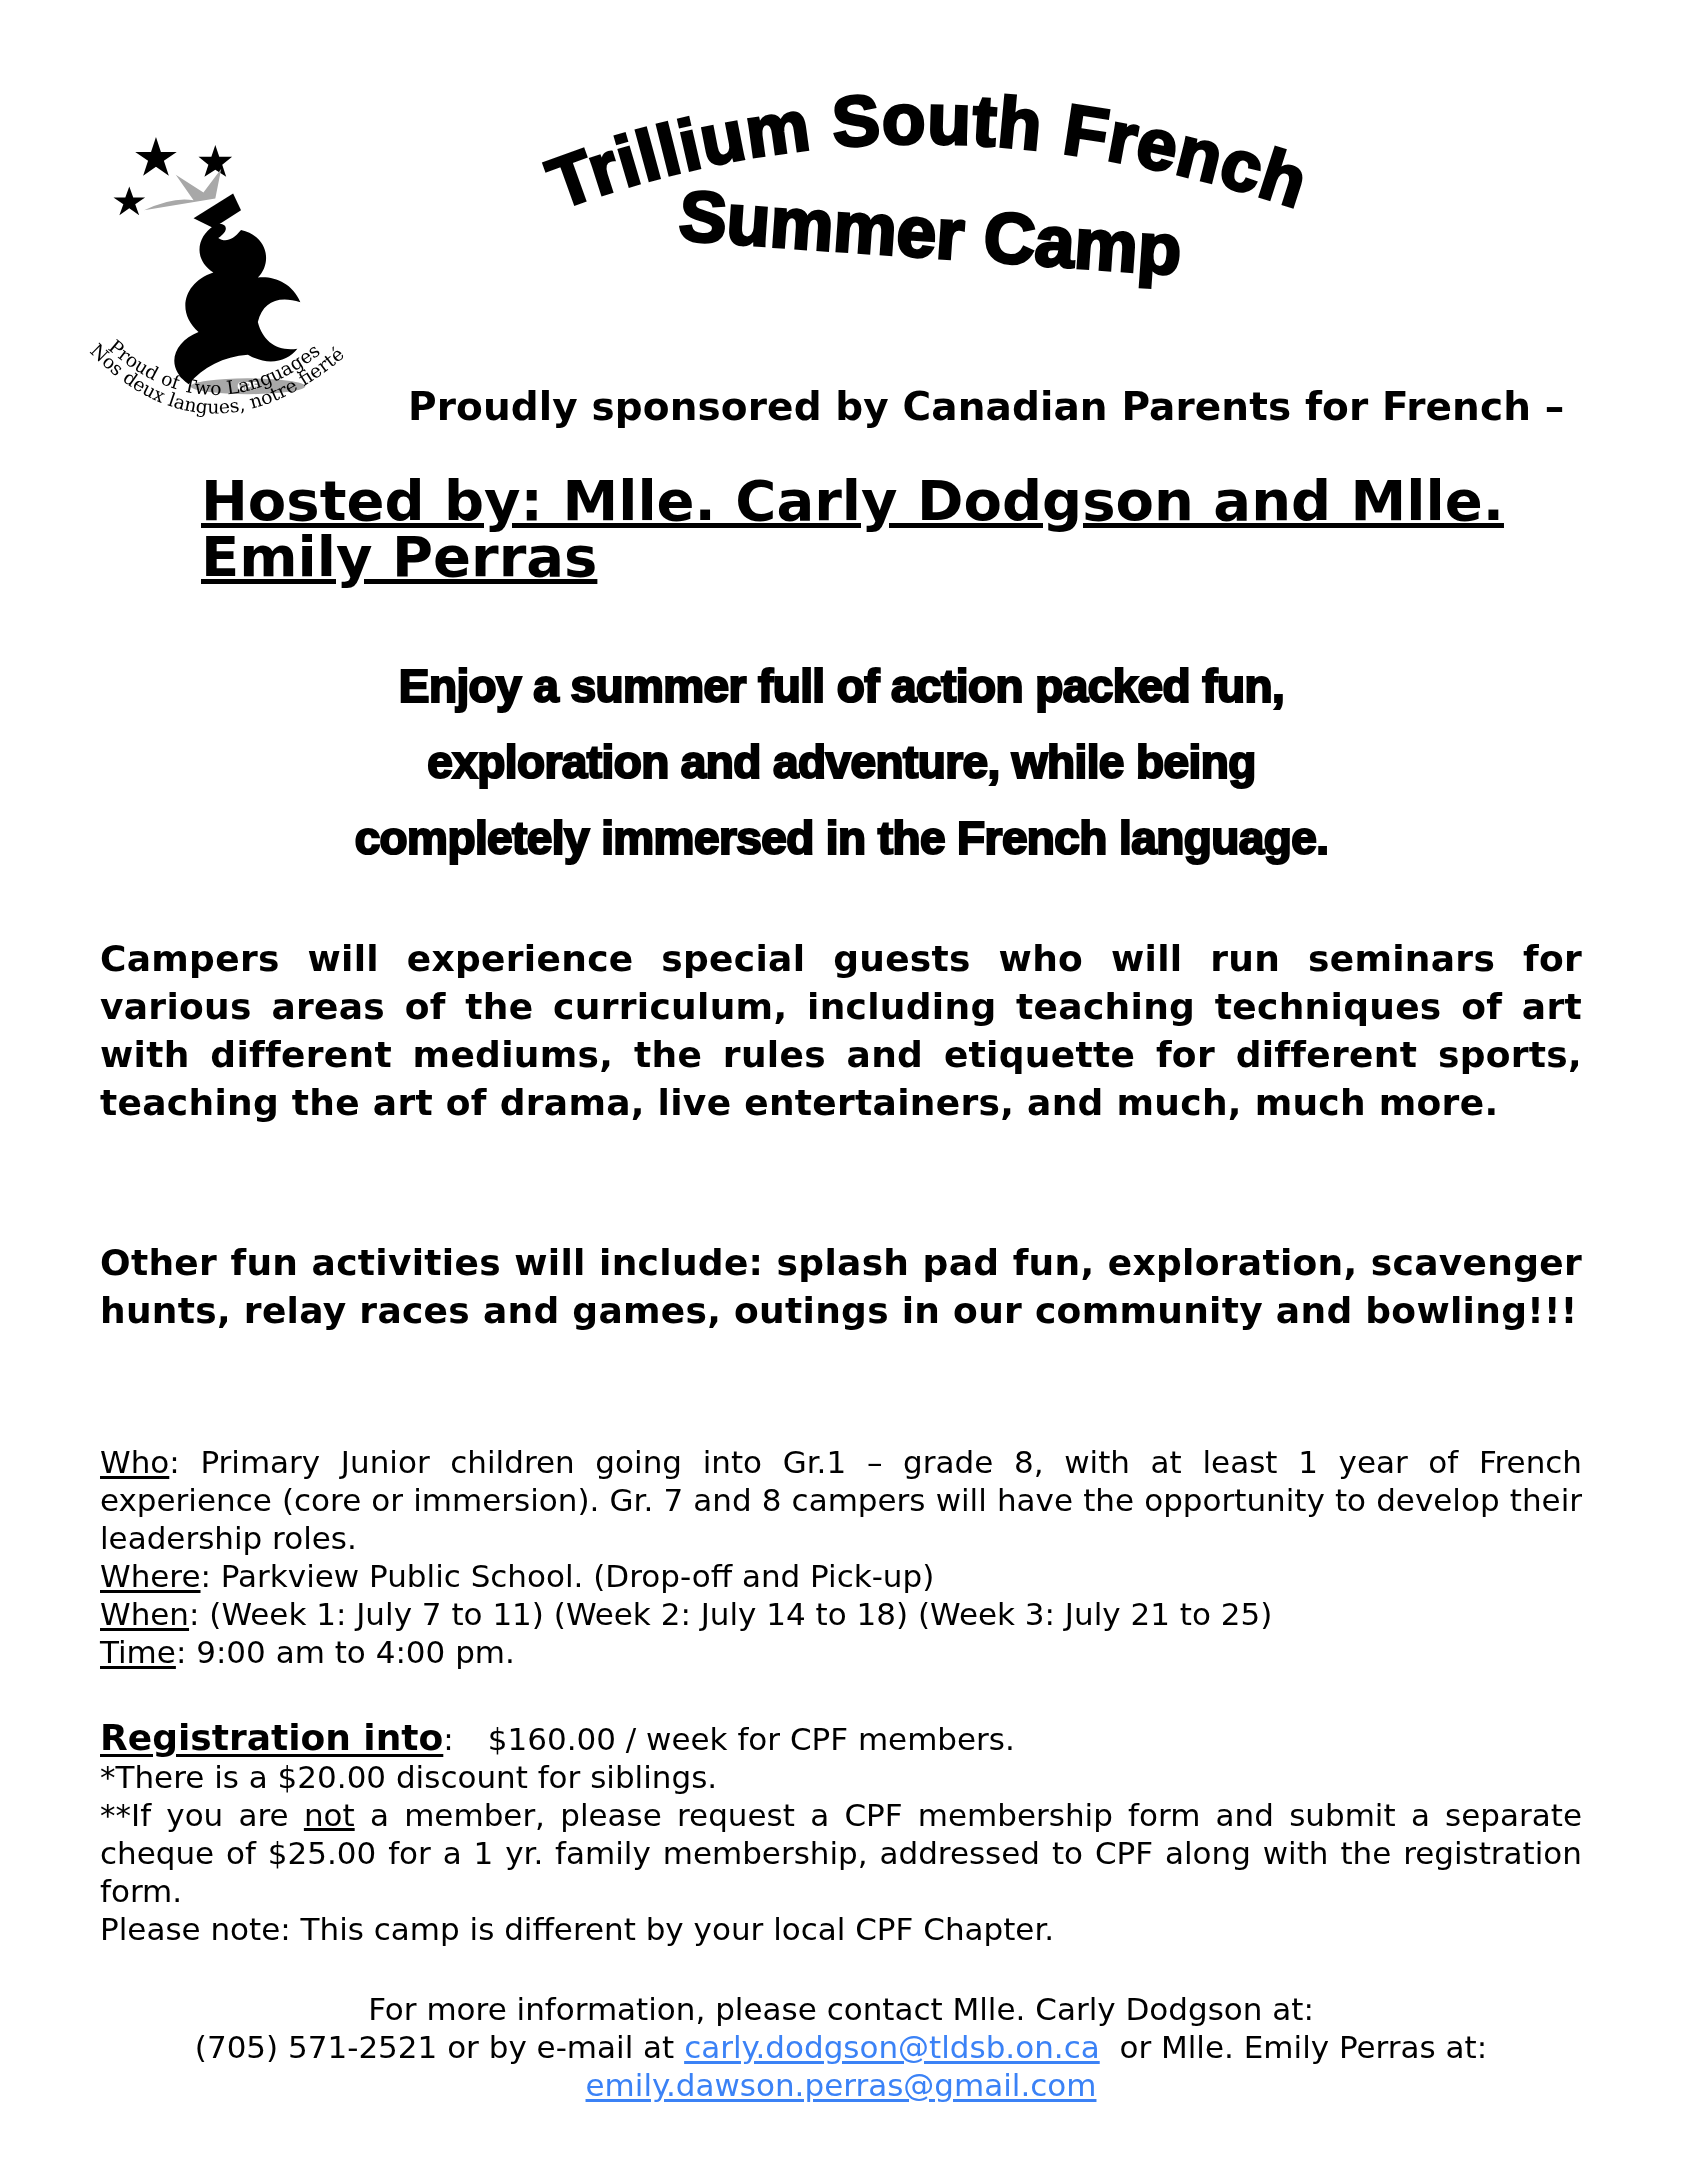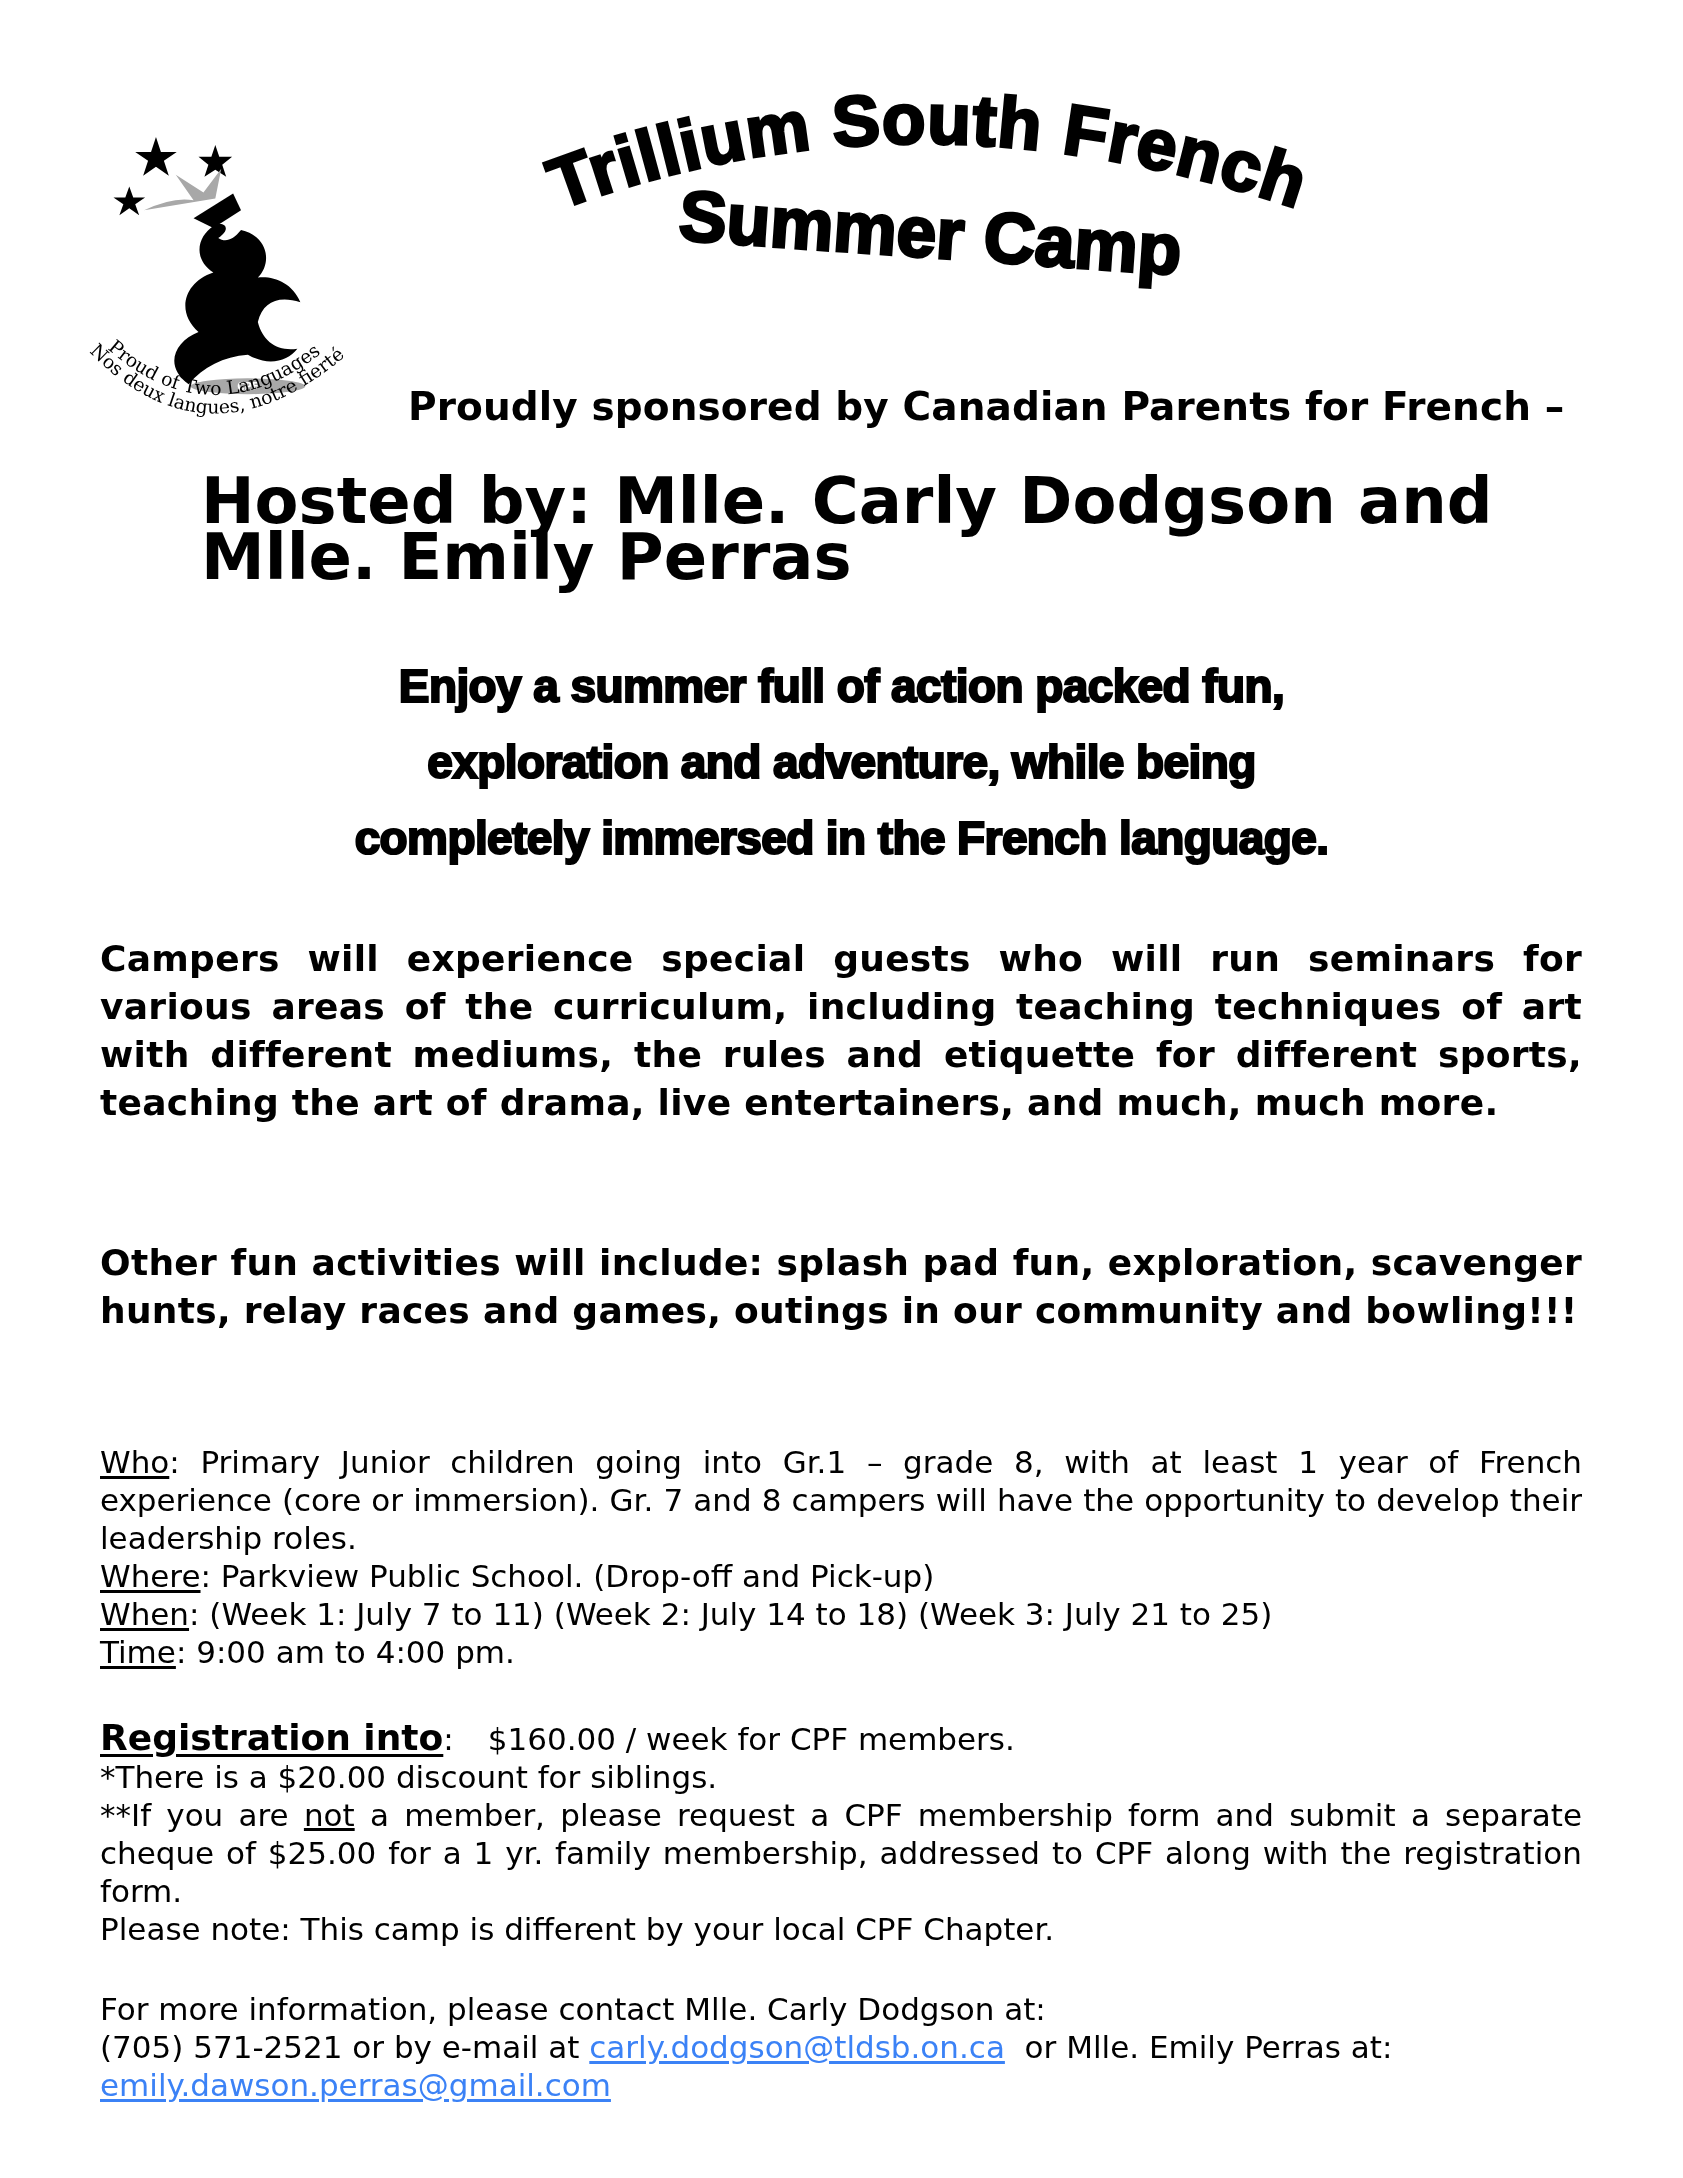--- a/index.html
+++ b/index.html
@@ -7,38 +7,38 @@
   .abs { position: absolute; }
 
   
   #logo { left: 65px; top: 119px; width: 356px; height: 317px; }
 
   
   #title-svg { left: 376px; top: 79px; width: 1109px; height: 238px; }
 
   #sponsor { left: 408px; top: 384px; font-size: 39px; font-weight: bold; white-space: nowrap; letter-spacing: 0.1px; }
 
-  #hosted { left: 201px; top: 473px; width: 1376px; font-size: 64px; font-weight: bold; line-height: 56px; }
+  #hosted { left: 201px; top: 473px; width: 1376px; font-size: 56px; font-weight: bold; line-height: 56px; text-decoration: underline; }
 
   #headline { left: 99px; top: 648px; width: 1485px; text-align: center; font-family: "Liberation Sans", sans-serif; font-weight: 900; font-size: 46px; line-height: 76px; -webkit-text-stroke: 2.2px #000; letter-spacing: -0.6px; }
 
   .bold-para { left: 100px; width: 1482px; font-size: 36px; font-weight: bold; line-height: 48px; text-align: justify; letter-spacing: 0.3px; }
   #para1 { top: 935px; }
   #para2 { top: 1239px; }
 
   #details { left: 100px; top: 1443px; width: 1482px; font-size: 31px; line-height: 38px; text-align: justify; }
   #details .row { display: block; }
   .label-u { font-weight: normal; text-decoration: underline; text-underline-offset: 3px; }
 
   #fees { left: 100px; top: 1719px; width: 1482px; font-size: 31px; line-height: 38px; text-align: justify; }
   #fees .reg-label { font-size: 36px; font-weight: bold; text-decoration: underline; text-underline-offset: 4px; }
   #fees .row { display: block; }
 
   #contact { left: 100px; top: 1990px; width: 1482px; font-size: 31px; line-height: 38px; }
-  #contact .row { display: block; white-space: nowrap; }
+  #contact .row { display: block; white-space: nowrap; text-align: center; }
   a.link { color: #3b82f6; text-decoration: underline; text-underline-offset: 3px; margin-top: 32px; }
 </style>
 </head>
 <body>
 
 <div id="logo" class="abs">
   <svg width="356" height="317" viewBox="0 0 360 320">
 
     <polygon points="92,18 97,33 113,33 100,42 105,57 92,48 79,57 84,42 71,33 87,33" fill="#000"></polygon>
     <polygon points="152,26 156,38 169,38 159,46 163,58 152,51 141,58 145,46 135,38 148,38" fill="#000"></polygon>

